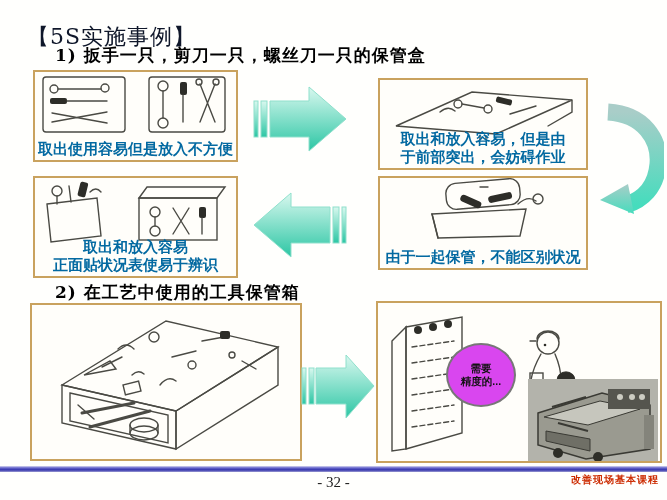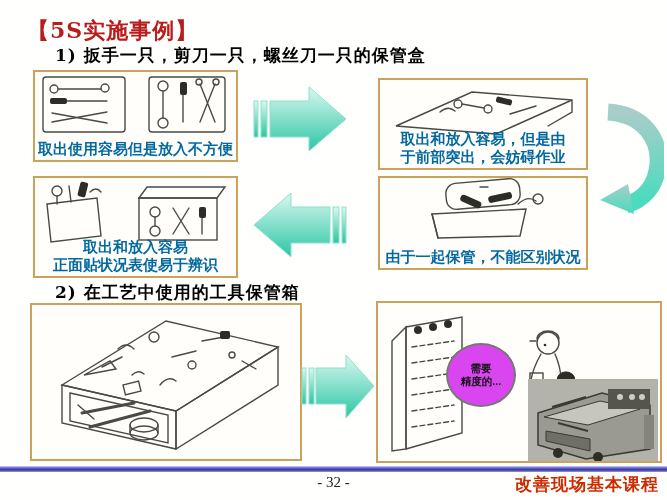--- a/index.html
+++ b/index.html
@@ -1,22 +1,22 @@
 <!DOCTYPE html>
 <html><head>
 <meta charset="utf-8">
 <style>
   html,body{margin:0;padding:0;background:#ffffff;}
   .slide{
     position:relative;width:667px;height:500px;background:#fffffd;overflow:hidden;
     font-family:"Liberation Sans","DejaVu Sans",sans-serif;color:#111;
   }
   .title{
-    position:absolute;left:27px;top:16px;font-size:22px;font-weight:bold;
-    font-family:"DejaVu Serif","Liberation Serif",serif;letter-spacing:1px;color:#b91c1c;
+    position:absolute;left:27px;top:22px;font-size:22px;font-weight:normal;
+    font-family:"DejaVu Serif","Liberation Serif",serif;letter-spacing:1px;color:#0f172a;
   }
   .heading{
     position:absolute;font-size:17px;font-weight:bold;color:#000;
     font-family:"DejaVu Serif","Liberation Serif",serif;letter-spacing:1px;
   }
   .h1{left:55px;top:44px;}
   .h2{left:55px;top:281px;}
   .tbox{
     position:absolute;background:#fffefa;border:2px solid #c9a25e;box-sizing:border-box;
   }
@@ -48,21 +48,21 @@
   }
   .footer-line{
     position:absolute;left:0;top:466px;width:667px;height:6px;
     background:linear-gradient(180deg,#dadaf0 0%,#6a6ace 30%,#3434ad 65%,#9c9cd2 100%);
   }
   .page-num{
     position:absolute;left:0;top:474px;width:667px;text-align:center;
     font-size:15px;color:#1c1c1c;font-family:"Liberation Serif","DejaVu Serif",serif;
   }
   .course{
-    position:absolute;right:8px;top:473px;font-size:17px;font-weight:bold;color:#cc2b00;
+    position:absolute;right:8px;top:473px;font-size:10px;font-weight:bold;color:#cc2b00;
     font-family:"DejaVu Serif","Liberation Serif",serif;letter-spacing:1px;
   }
   svg .ln{stroke:#4a4a44;stroke-width:1.4;fill:none;stroke-linecap:round;}
   svg .fat{stroke:#4a4a44;stroke-width:3;fill:none;stroke-linecap:round;}
   svg .dk{fill:#2d2d28;stroke:none;}
 </style>
 </head>
 <body>
 
 <div class="slide">

